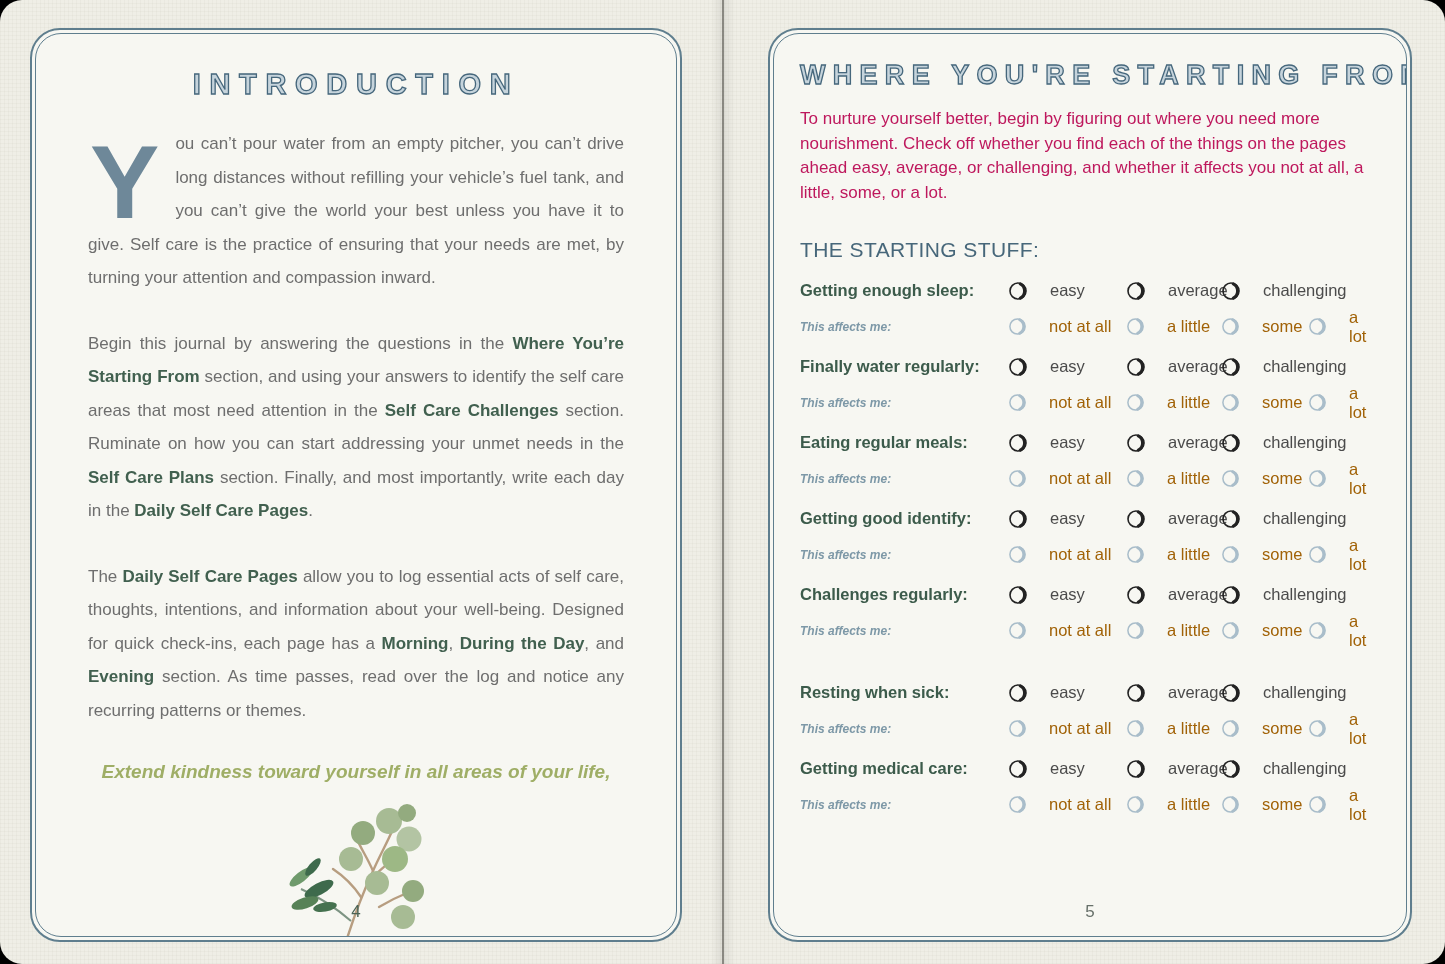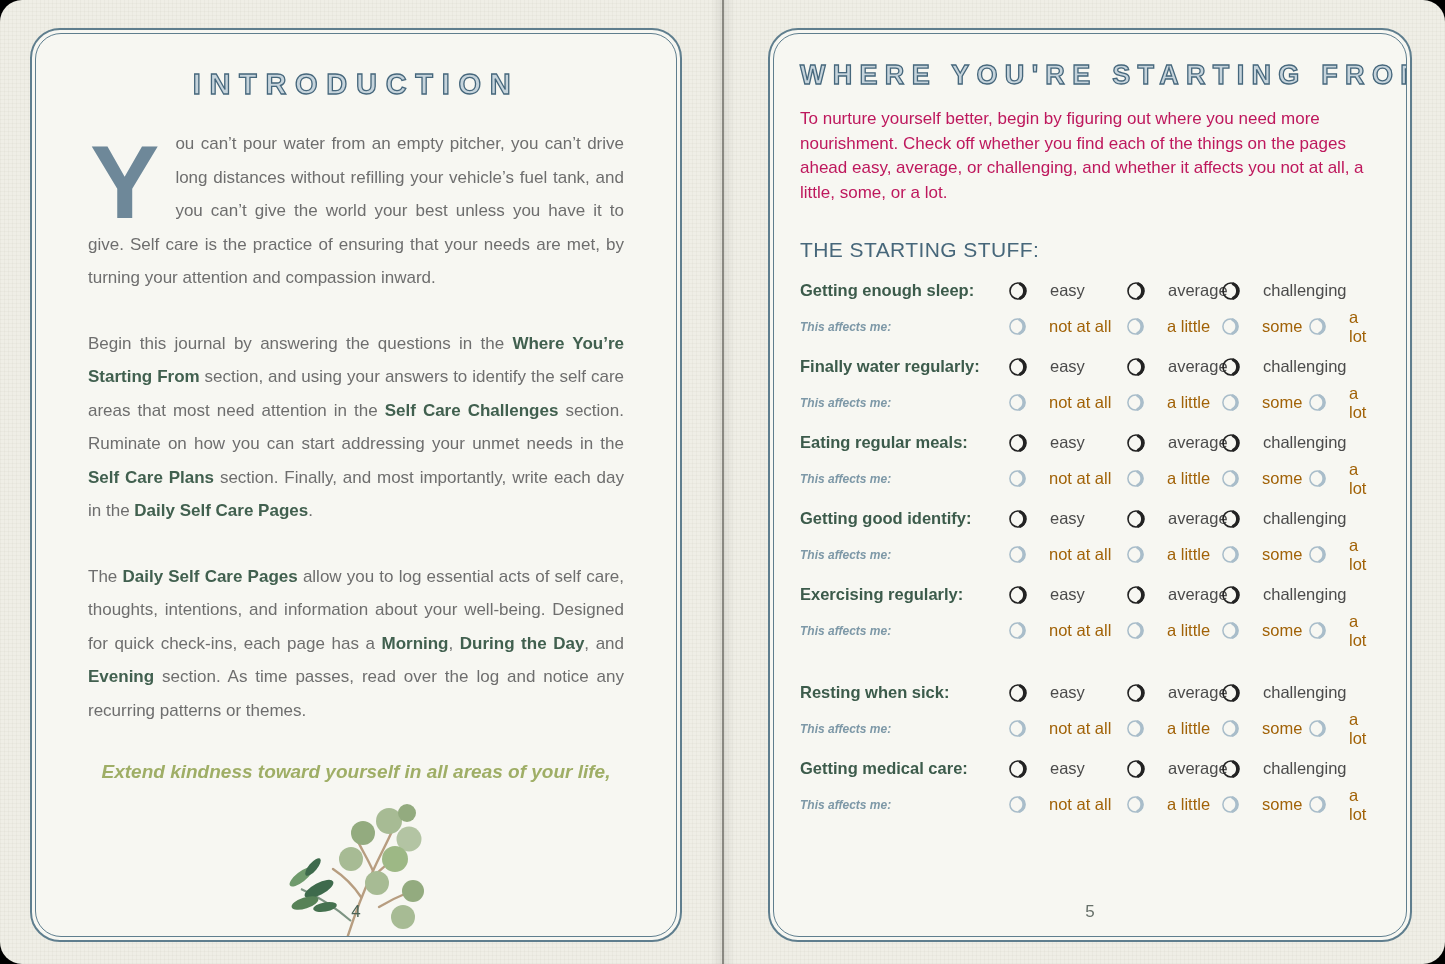--- a/index.html
+++ b/index.html
@@ -368,21 +368,21 @@
                     <svg class="ring" viewBox="0 0 20 20">
                       <circle cx="10" cy="10" r="8" fill="none" stroke="currentColor" stroke-width="1.6"></circle>
                       <path d="M12.3 2.9 A8 8 0 0 1 12.3 17.1" fill="none" stroke="currentColor" stroke-width="3.1" stroke-linecap="round"></path>
                     </svg>
                     <span class="txt">a lot</span>
                   </span>
                 </div>
               </div>
               <div class="checklist-item">
                 <div class="row difficulty">
-                  <span class="item-label">Exercising regularly:</span>
+                  <span class="item-label">Challenges regularly:</span>
                   <span class="opt">
                     <svg class="ring" viewBox="0 0 20 20">
                       <circle cx="10" cy="10" r="8" fill="none" stroke="currentColor" stroke-width="1.6"></circle>
                       <path d="M12.3 2.9 A8 8 0 0 1 12.3 17.1" fill="none" stroke="currentColor" stroke-width="3.1" stroke-linecap="round"></path>
                     </svg>
                     <span class="txt">easy</span>
                   </span>
                   <span class="opt">
                     <svg class="ring" viewBox="0 0 20 20">
                       <circle cx="10" cy="10" r="8" fill="none" stroke="currentColor" stroke-width="1.6"></circle>

